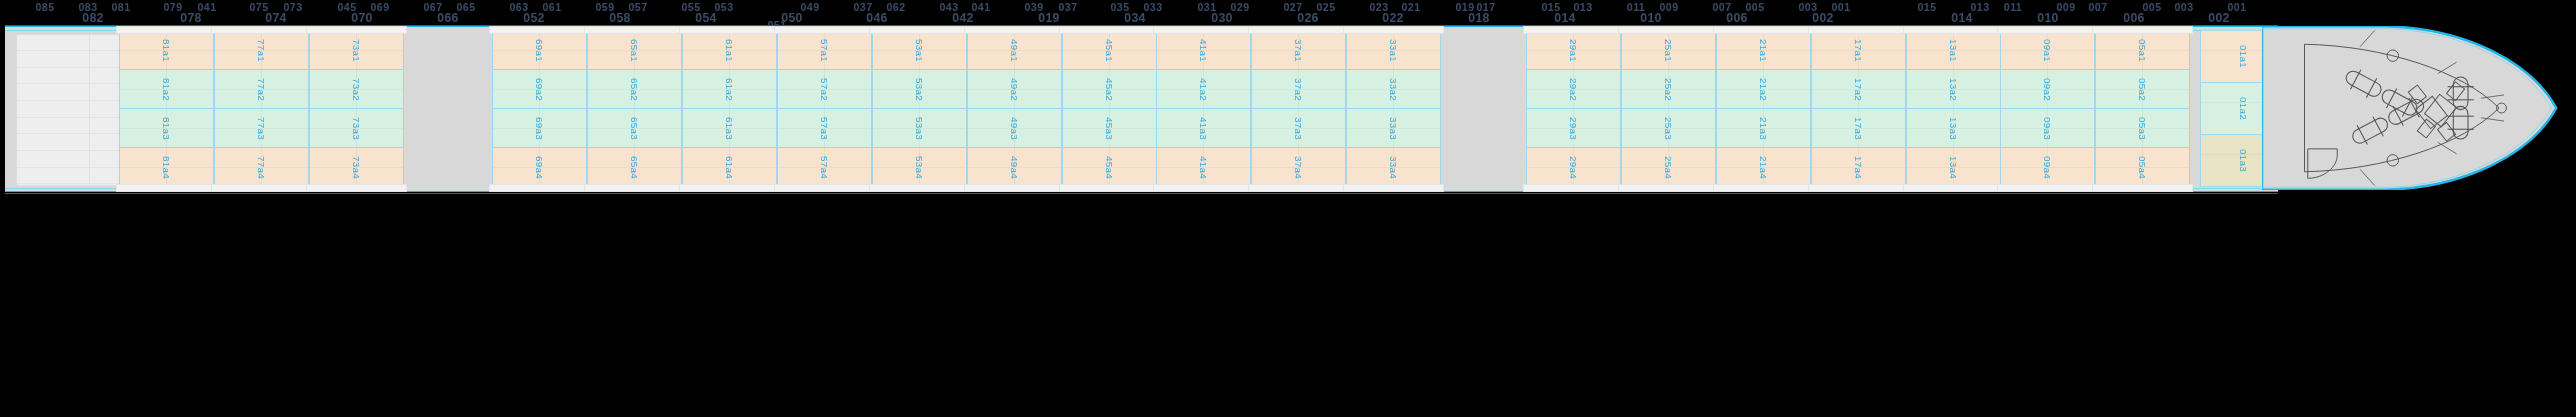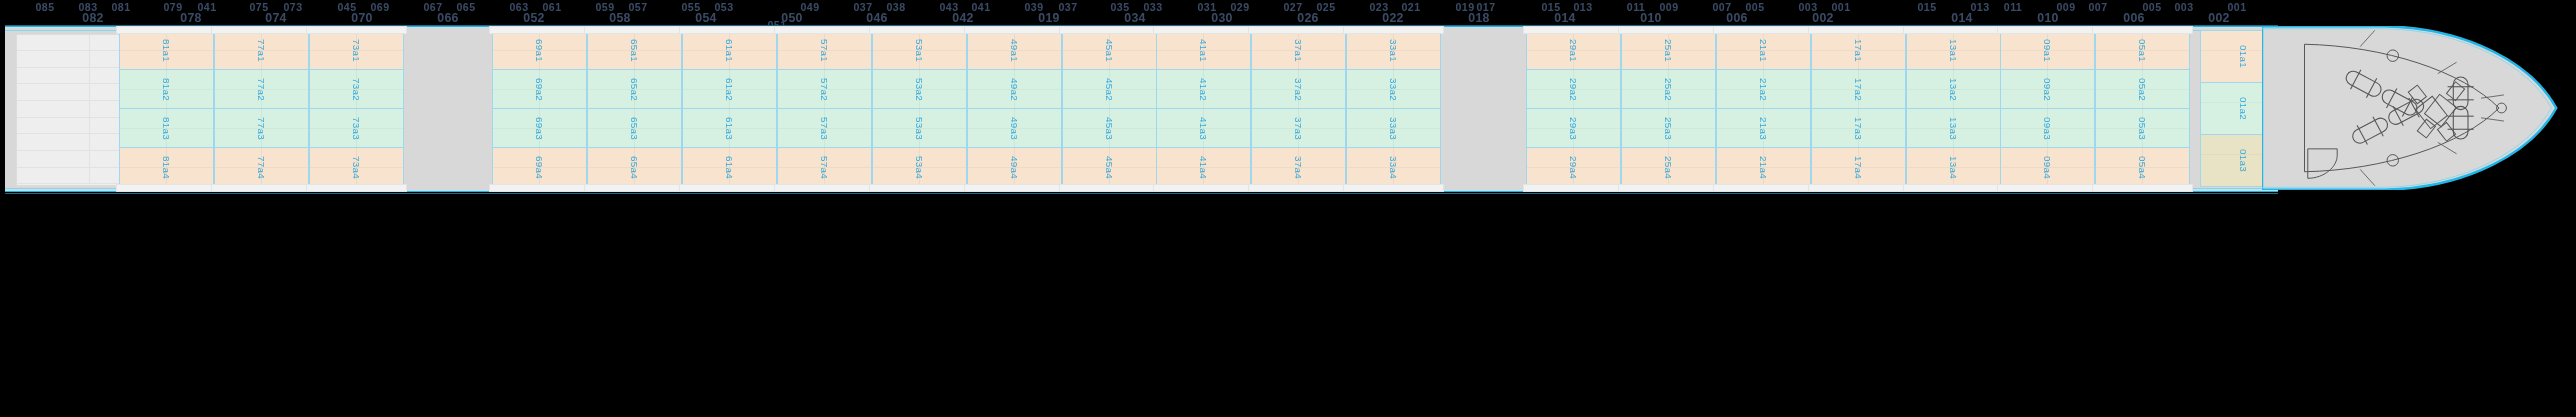--- a/index.html
+++ b/index.html
@@ -81,21 +81,21 @@
       <div class="frm row0" style="left: 466px;">065</div>
       <div class="frm row0" style="left: 519px;">063</div>
       <div class="frm row0" style="left: 552px;">061</div>
       <div class="frm row0" style="left: 605px;">059</div>
       <div class="frm row0" style="left: 638px;">057</div>
       <div class="frm row0" style="left: 691px;">055</div>
       <div class="frm row0" style="left: 724px;">053</div>
       <div class="frm row0" style="left: 777px; margin-top: 18px;">051</div>
       <div class="frm row0" style="left: 810px;">049</div>
       <div class="frm row0" style="left: 863px;">037</div>
-      <div class="frm row0" style="left: 896px;">038</div>
+      <div class="frm row0" style="left: 896px;">062</div>
       <div class="frm row0" style="left: 949px;">043</div>
       <div class="frm row0" style="left: 981px;">041</div>
       <div class="frm row0" style="left: 1034px;">039</div>
       <div class="frm row0" style="left: 1068px;">037</div>
       <div class="frm row0" style="left: 1120px;">035</div>
       <div class="frm row0" style="left: 1153px;">033</div>
       <div class="frm row0" style="left: 1207px;">031</div>
       <div class="frm row0" style="left: 1240px;">029</div>
       <div class="frm row0" style="left: 1293px;">027</div>
       <div class="frm row0" style="left: 1326px;">025</div>

